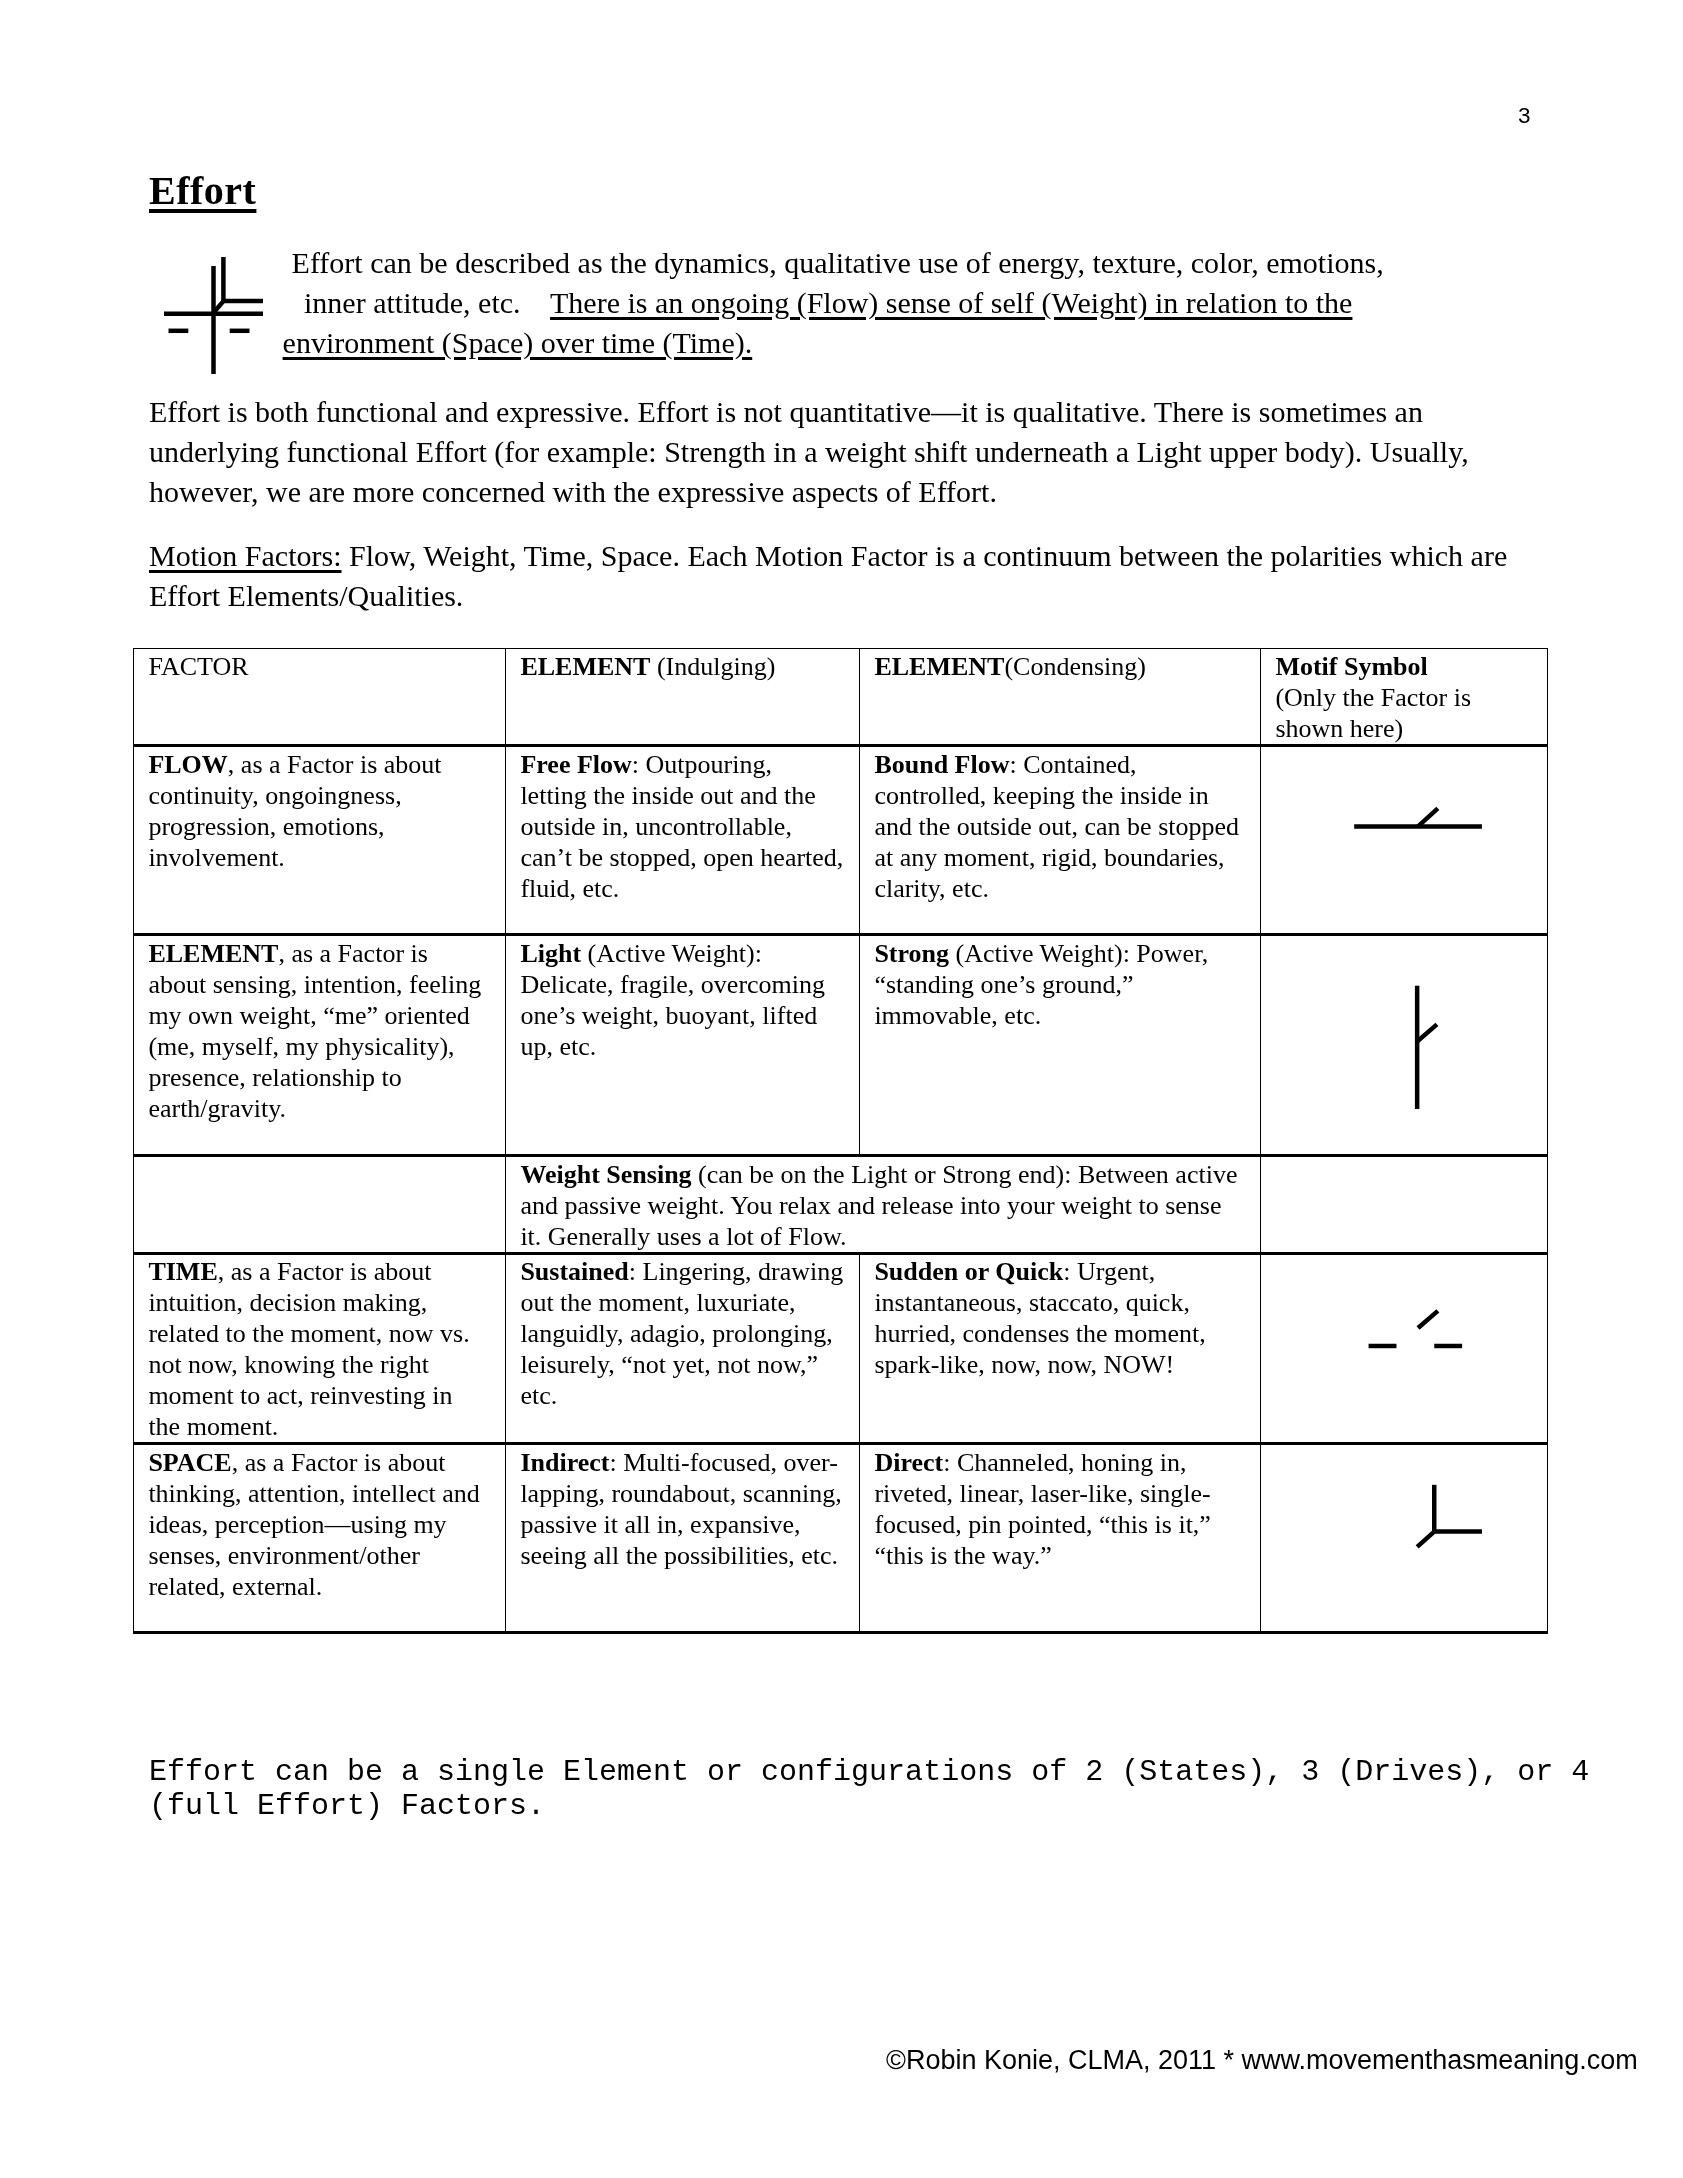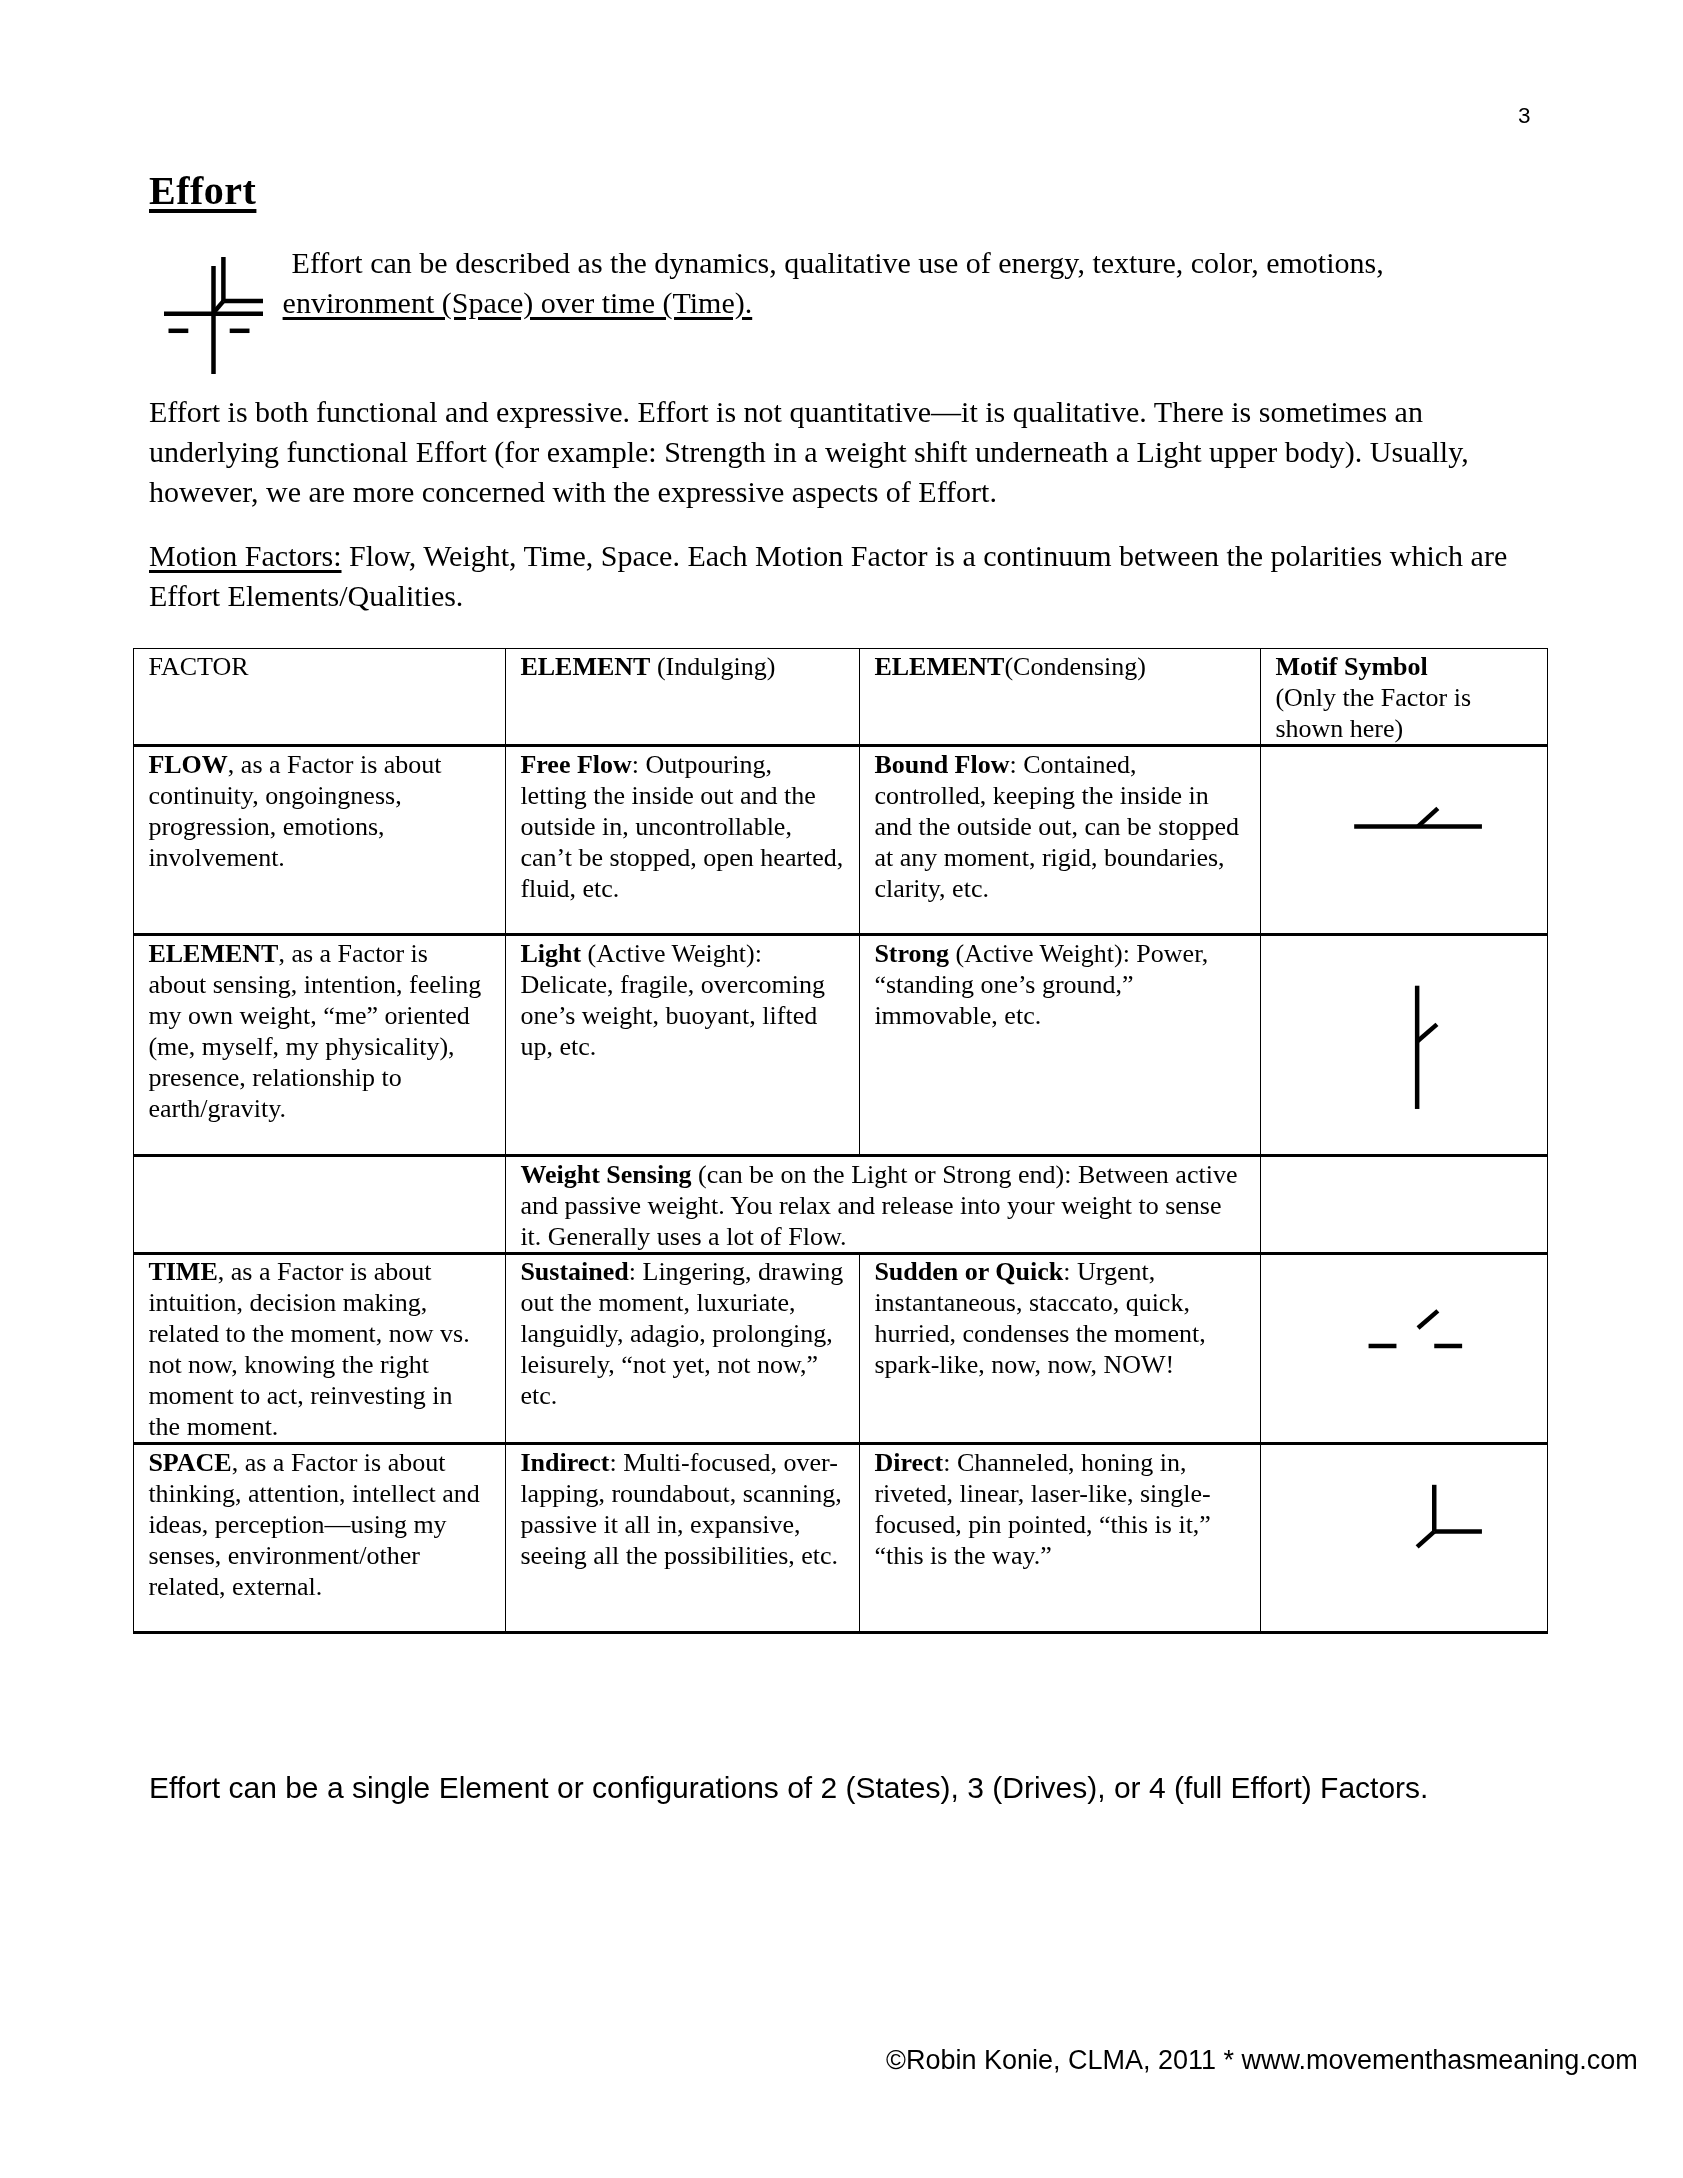--- a/index.html
+++ b/index.html
@@ -40,21 +40,21 @@
   }
   table.effort td {
     border: 1.8px solid #000; vertical-align: top; padding: 1.8px 14.4px 0 14.4px;
   }
   table.effort tr.thick td { border-bottom: 3.6px solid #000; }
   table.effort b { font-weight: bold; }
   td.sym { text-align: center; vertical-align: top; padding: 0; }
   .sym svg { display: block; margin: 0 auto; }
   .closing {
     position: absolute; left: 149px; top: 1755px;
-    font-family: Liberation Sans, sans-serif; font-size: 30px; margin-top: 16px;
+    font-family: Liberation Mono, monospace; font-size: 30px;
   }
   .footer {
     position: absolute; left: 886px; top: 2045px;
     font-family: "Liberation Sans", sans-serif; font-size: 27px;
   }
 </style>
 </head>
 <body>
 
 <div class="page-number">3</div>
@@ -68,20 +68,21 @@
     <line x1="66" y1="49" x2="110" y2="49"></line>
     <line x1="0" y1="63" x2="110" y2="63"></line>
     <line x1="55" y1="10" x2="55" y2="130"></line>
     <line x1="5" y1="82" x2="27" y2="82"></line>
     <line x1="73" y1="82" x2="95" y2="82"></line>
   </g>
 </svg>
 
 <div class="intro-text">
   <span class="l1">Effort can be described as the dynamics, qualitative use of energy, texture, color, emotions,</span>
+  <span class="l2"><span>inner attitude, etc.</span>&nbsp;&nbsp;&nbsp; <span class="u">There is an ongoing (Flow) sense of self (Weight) in relation to the</span></span>
   <span class="l3 u">environment (Space) over time (Time).</span>
 </div>
 
 <div class="para p1"><span>Effort is both functional and expressive. Effort is not quantitative—it is qualitative.  There is sometimes an underlying </span><b>functional</b><span> Effort (for example: Strength in a weight shift underneath a Light upper body).  Usually, however, we are more concerned with the </span><b>expressive</b><span> aspects of Effort.</span></div>
 
 <div class="para p2"><span class="u">Motion Factors:</span><span> Flow, Weight, Time, Space.  Each Motion Factor is a continuum between the polarities which are Effort Elements/Qualities.</span></div>
 
 <table class="effort">
   <colgroup>
     <col style="width:372px">

